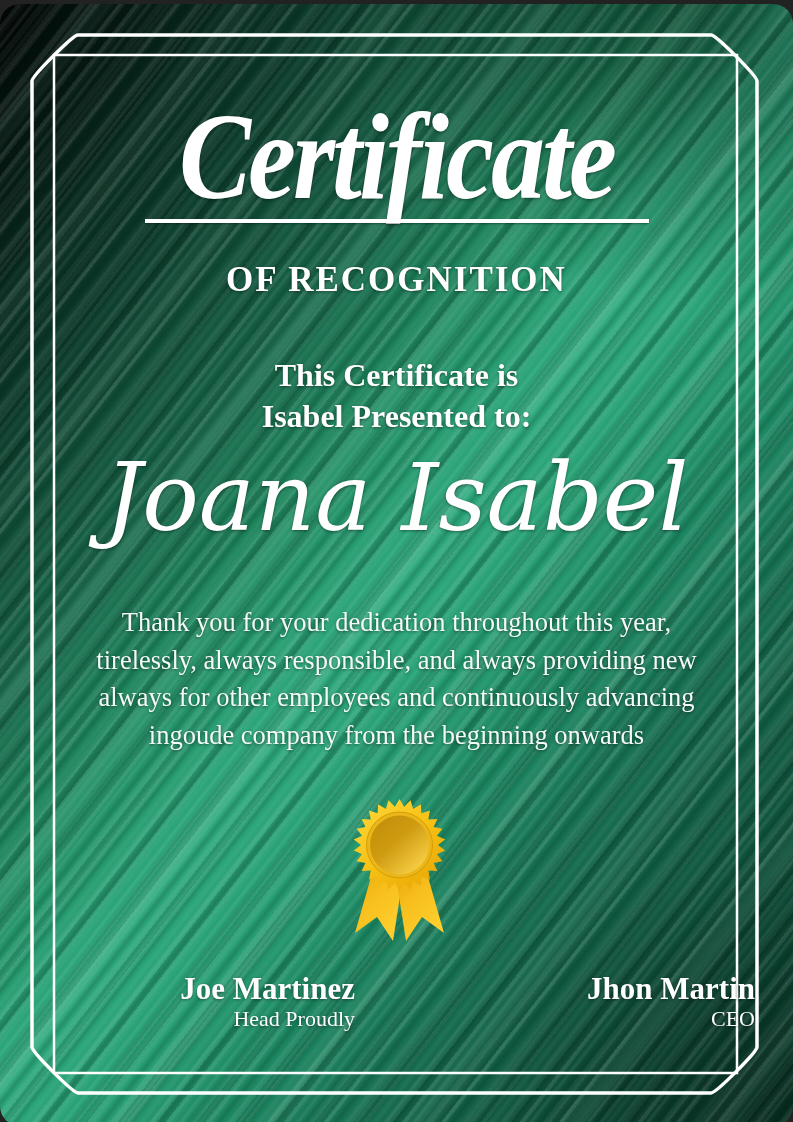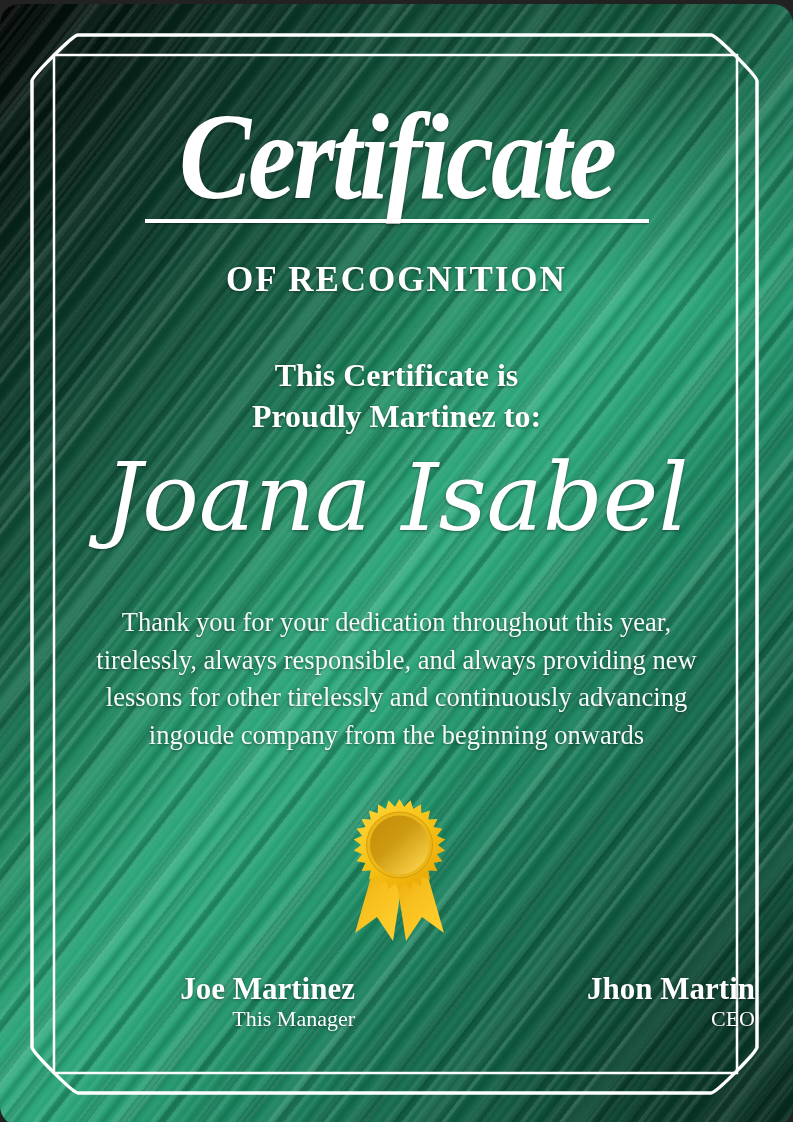--- a/index.html
+++ b/index.html
@@ -94,29 +94,29 @@
 
     <rect x="54" y="51" width="683" height="1018" fill="none" stroke="#ffffff" stroke-width="2.5"></rect>
   </svg>
 
   <div class="abs title shadowed">Certificate</div>
   <div class="title-underline"></div>
   <div class="abs subtitle shadowed">OF RECOGNITION</div>
 
   <div class="abs presented shadowed">
     <div>This Certificate is</div>
-    <div>Proudly Martinez to:</div>
+    <div>Isabel Presented to:</div>
   </div>
 
   <div class="abs recipient shadowed">Joana Isabel</div>
 
   <div class="abs message shadowed">
     <div>Thank you for your dedication throughout this year,</div>
     <div>tirelessly, always responsible, and always providing new</div>
-    <div>lessons for other tirelessly and continuously advancing</div>
+    <div>always for other employees and continuously advancing</div>
     <div>ingoude company from the beginning onwards</div>
   </div>
 
   <svg class="medal" width="105" height="165" viewBox="0 0 105 165" aria-hidden="true">
     <defs>
       <linearGradient id="ribGrad" x1="0" y1="0" x2="0.6" y2="1">
         <stop offset="0" stop-color="#e8a50a"></stop>
         <stop offset="0.5" stop-color="#f7bf1d"></stop>
         <stop offset="1" stop-color="#ffcf2e"></stop>
       </linearGradient>
@@ -136,20 +136,20 @@
     <polygon points="77,82 49,96 59,160 75,136 97,152" fill="url(#ribGrad)"></polygon>
 
     <polygon id="medal-starburst" points="52.5,18.0 57.1,25.8 63.5,19.3 66.2,28.0 73.9,23.3 74.4,32.3 83.0,29.6 81.3,38.5 90.4,37.9 86.6,46.1 95.5,47.7 89.9,54.8 98.2,58.5 91.0,64.0 98.2,69.5 89.9,73.2 95.5,80.3 86.6,81.9 90.4,90.1 81.3,89.5 83.0,98.4 74.4,95.7 73.9,104.7 66.2,100.0 63.5,108.7 57.1,102.2 52.5,110.0 47.9,102.2 41.5,108.7 38.8,100.0 31.1,104.7 30.6,95.7 22.0,98.4 23.7,89.5 14.6,90.1 18.4,81.9 9.5,80.3 15.1,73.2 6.8,69.5 14.0,64.0 6.8,58.5 15.1,54.8 9.5,47.7 18.4,46.1 14.6,37.9 23.7,38.5 22.0,29.6 30.6,32.3 31.1,23.3 38.8,28.0 41.5,19.3 47.9,25.8" fill="url(#burstGrad)"></polygon>
 
     <circle cx="52.5" cy="64" r="33" fill="#eab61a" stroke="#d79c06" stroke-width="1"></circle>
     <circle cx="52.5" cy="64" r="29.5" fill="url(#faceGrad)"></circle>
   </svg>
 
   <div class="sig sig-left shadowed">
     <div class="sig-name">Joe Martinez</div>
-    <div class="sig-title">This Manager</div>
+    <div class="sig-title">Head Proudly</div>
   </div>
   <div class="sig sig-right shadowed">
     <div class="sig-name">Jhon Martin</div>
     <div class="sig-title">CEO</div>
   </div>
 
 </div>
 
 </body></html>

